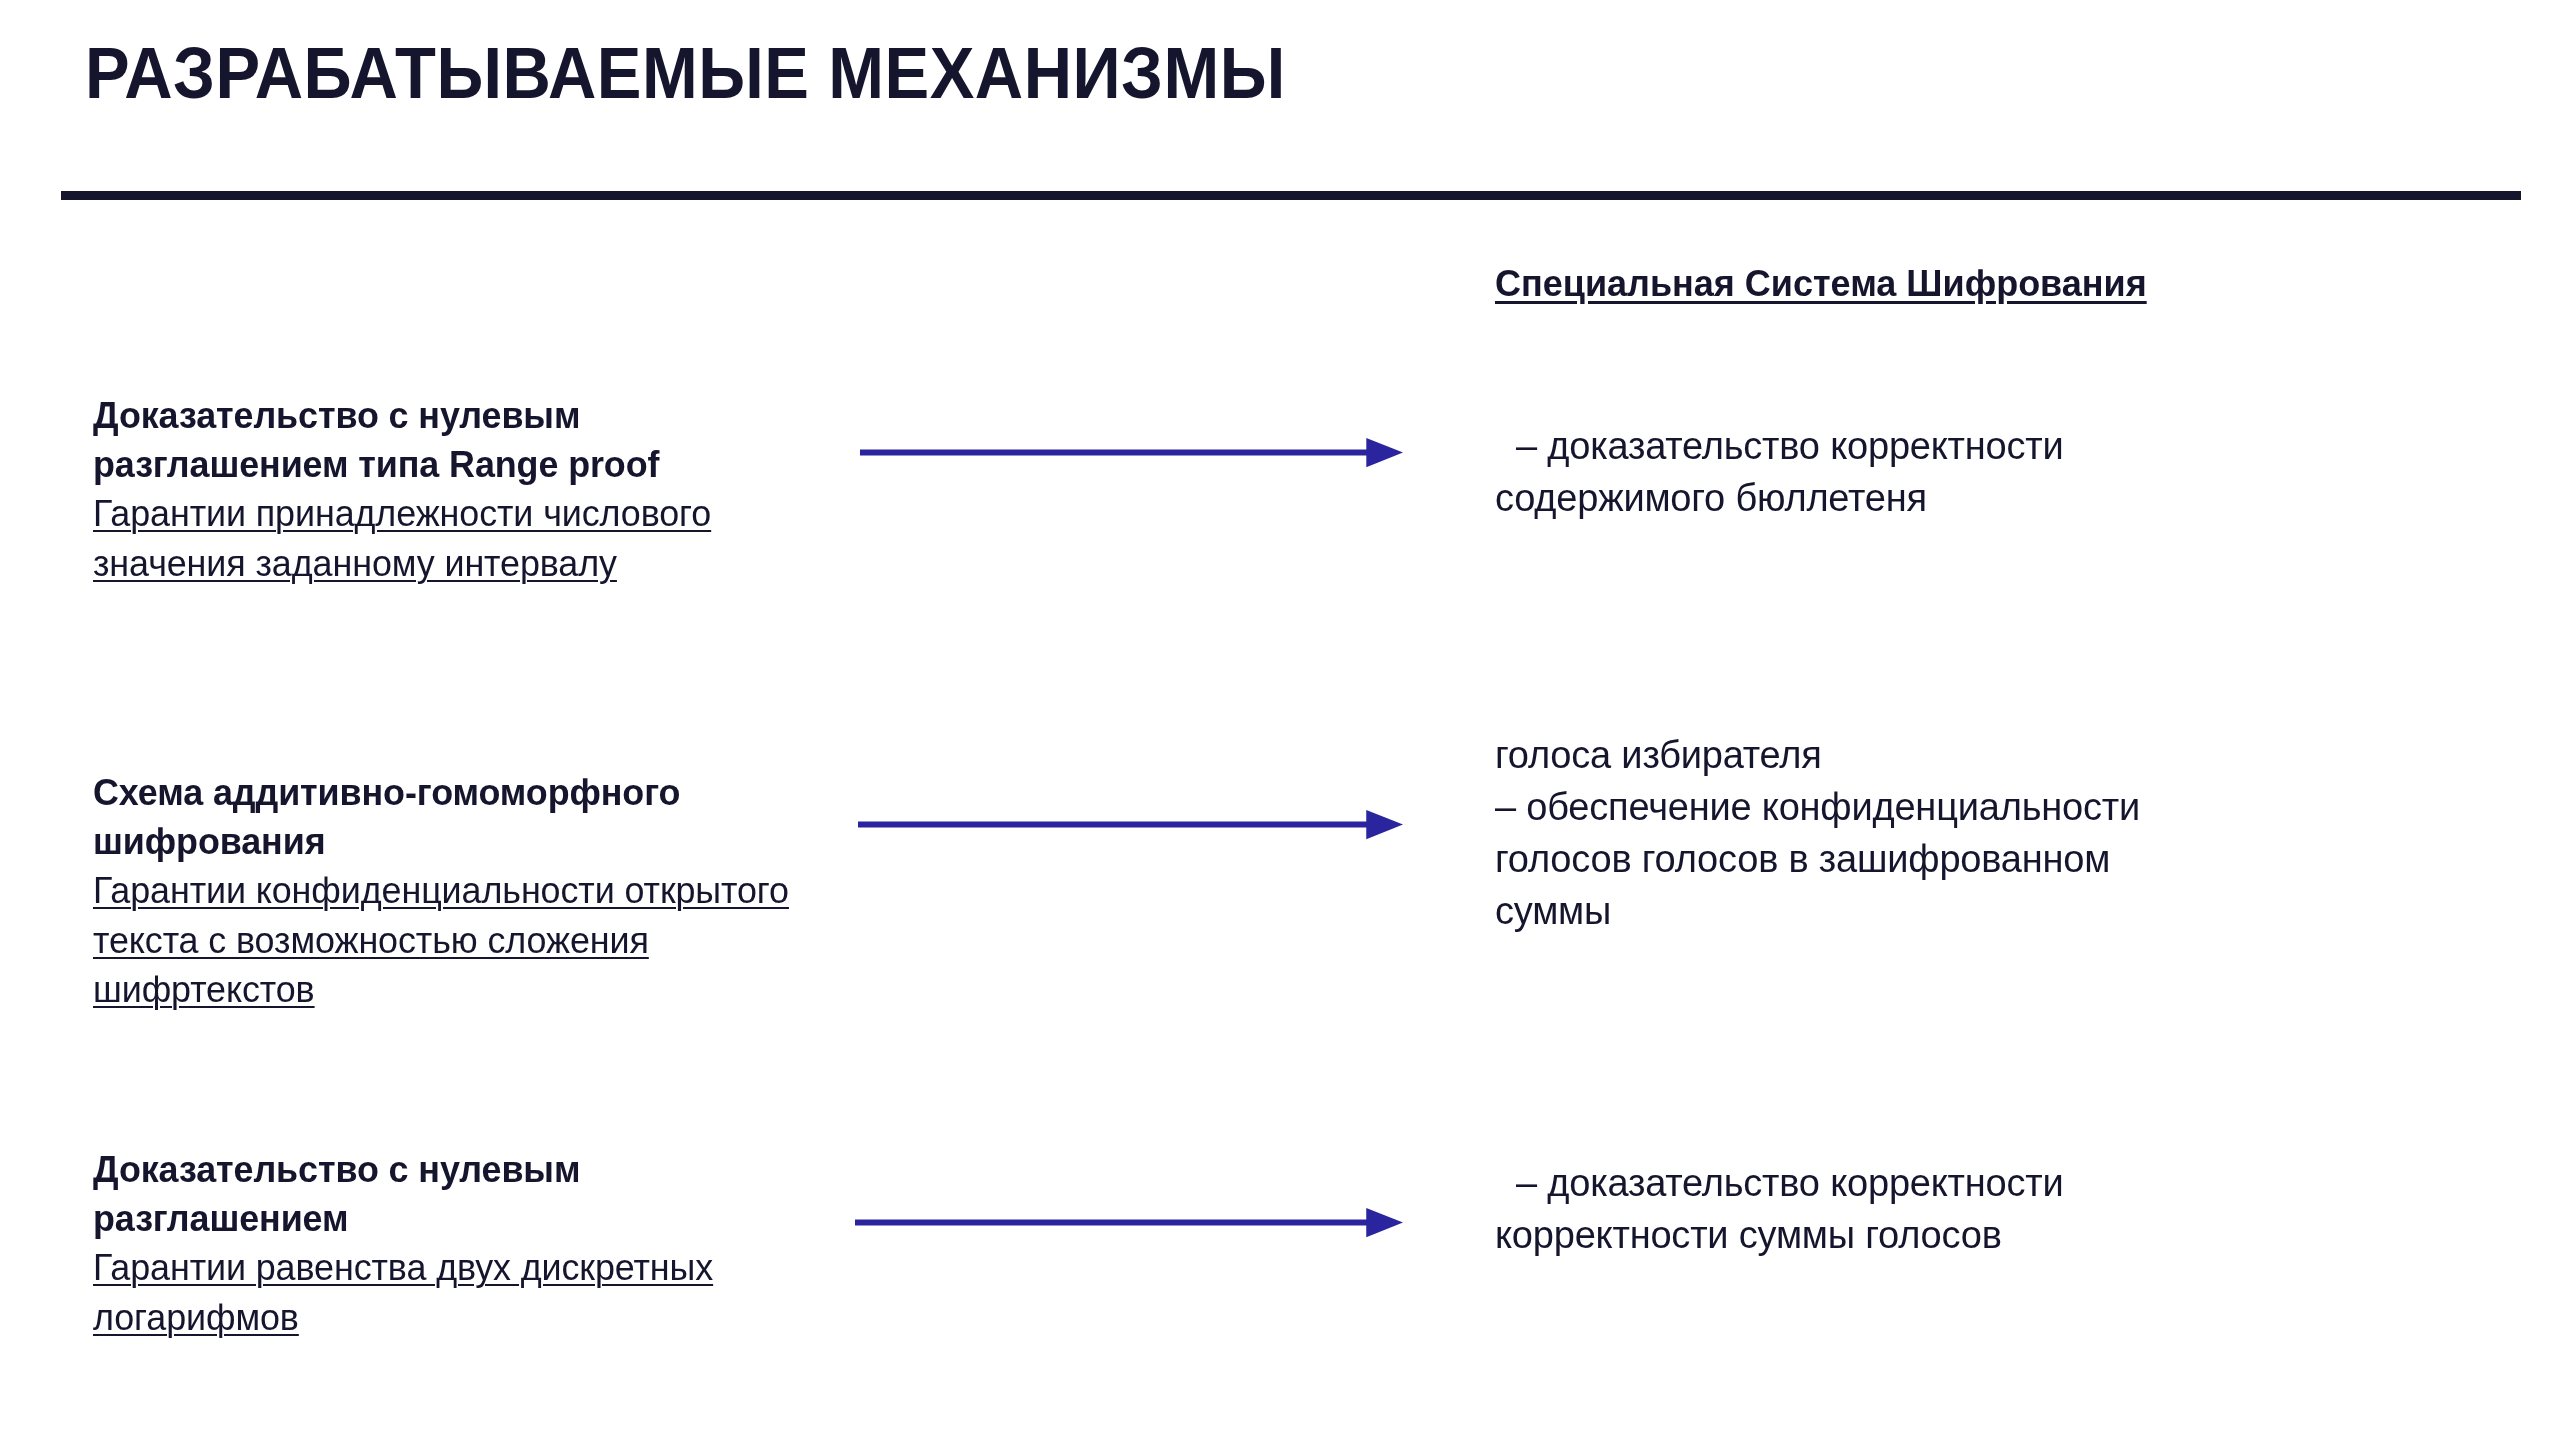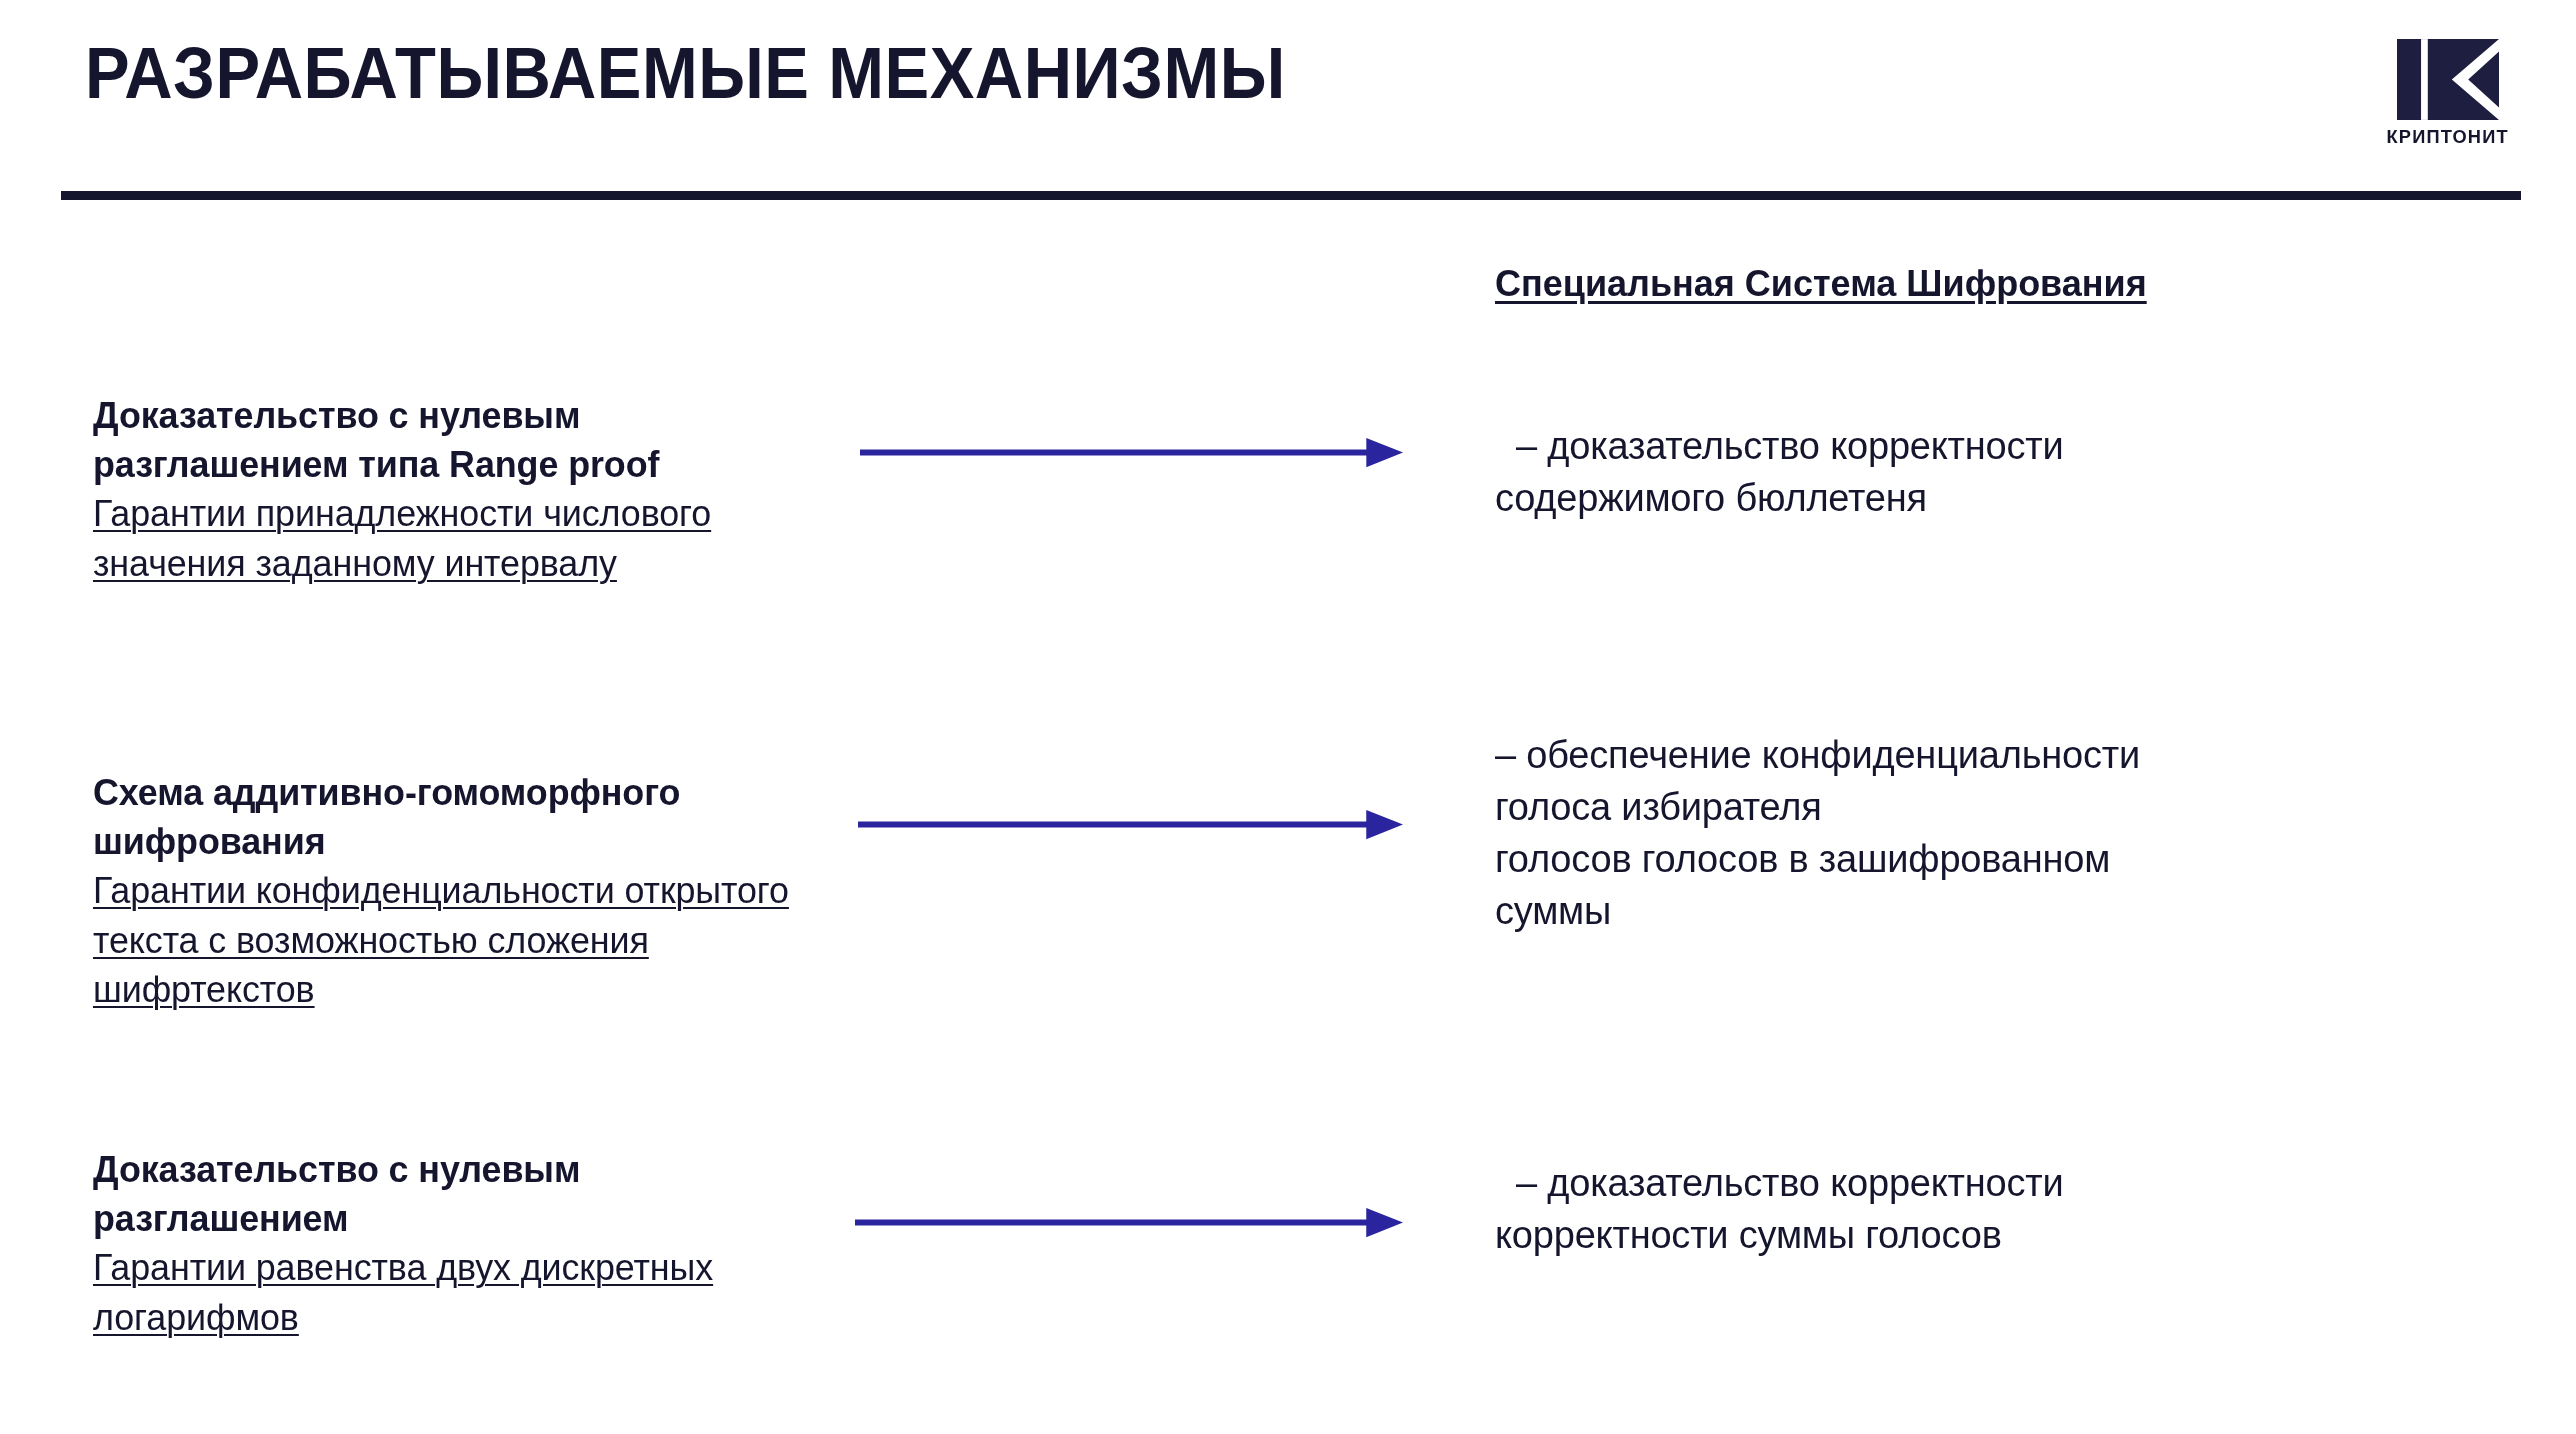--- a/index.html
+++ b/index.html
@@ -155,28 +155,20 @@
 </style>
 </head>
 <body>
 
 <div class="slide">
 
   <div class="slide-title">РАЗРАБАТЫВАЕМЫЕ МЕХАНИЗМЫ</div>
 
   <div class="header-rule"></div>
 
-  <div class="logo">
-    <svg class="logo-mark" viewBox="0 0 106 84">
-      <path d="M0 0 H106 V84 H0 Z" fill="#1d1e40"></path>
-      <rect x="25" y="0" width="7" height="84" fill="#ffffff"></rect>
-      <path d="M106 0 L106 13 L74 42 L106 71 L106 84 L57 42 Z" fill="#ffffff"></path>
-    </svg>
-    <div class="logo-word">КРИПТОНИТ</div>
-  </div>
 
   <div class="left-col">
 
     <div class="mech-block" style="top:359px">
       <div class="mech-title">Доказательство с нулевым разглашением типа Range proof</div>
       <div class="mech-sub">Гарантии принадлежности числового значения заданному интервалу</div>
     </div>
 
     <div class="mech-block" style="top:736px">
       <div class="mech-title">Схема аддитивно-гомоморфного шифрования</div>
@@ -214,22 +206,22 @@
   <div class="right-col">
 
     <div class="section-heading">Специальная Система Шифрования</div>
 
     <div class="outcome-block" style="top:420px">
       <p class="indent">–  доказательство корректности</p>
       <p>содержимого бюллетеня</p>
     </div>
 
     <div class="outcome-block" style="top:729px">
+      <p>голоса избирателя</p>
       <p>– обеспечение конфиденциальности</p>
-      <p>голоса избирателя</p>
       <p>голосов голосов в зашифрованном</p>
       <p>суммы</p>
     </div>
 
     <div class="outcome-block" style="top:1157px">
       <p class="indent">– доказательство корректности</p>
       <p>корректности суммы голосов</p>
     </div>
 
   </div>

